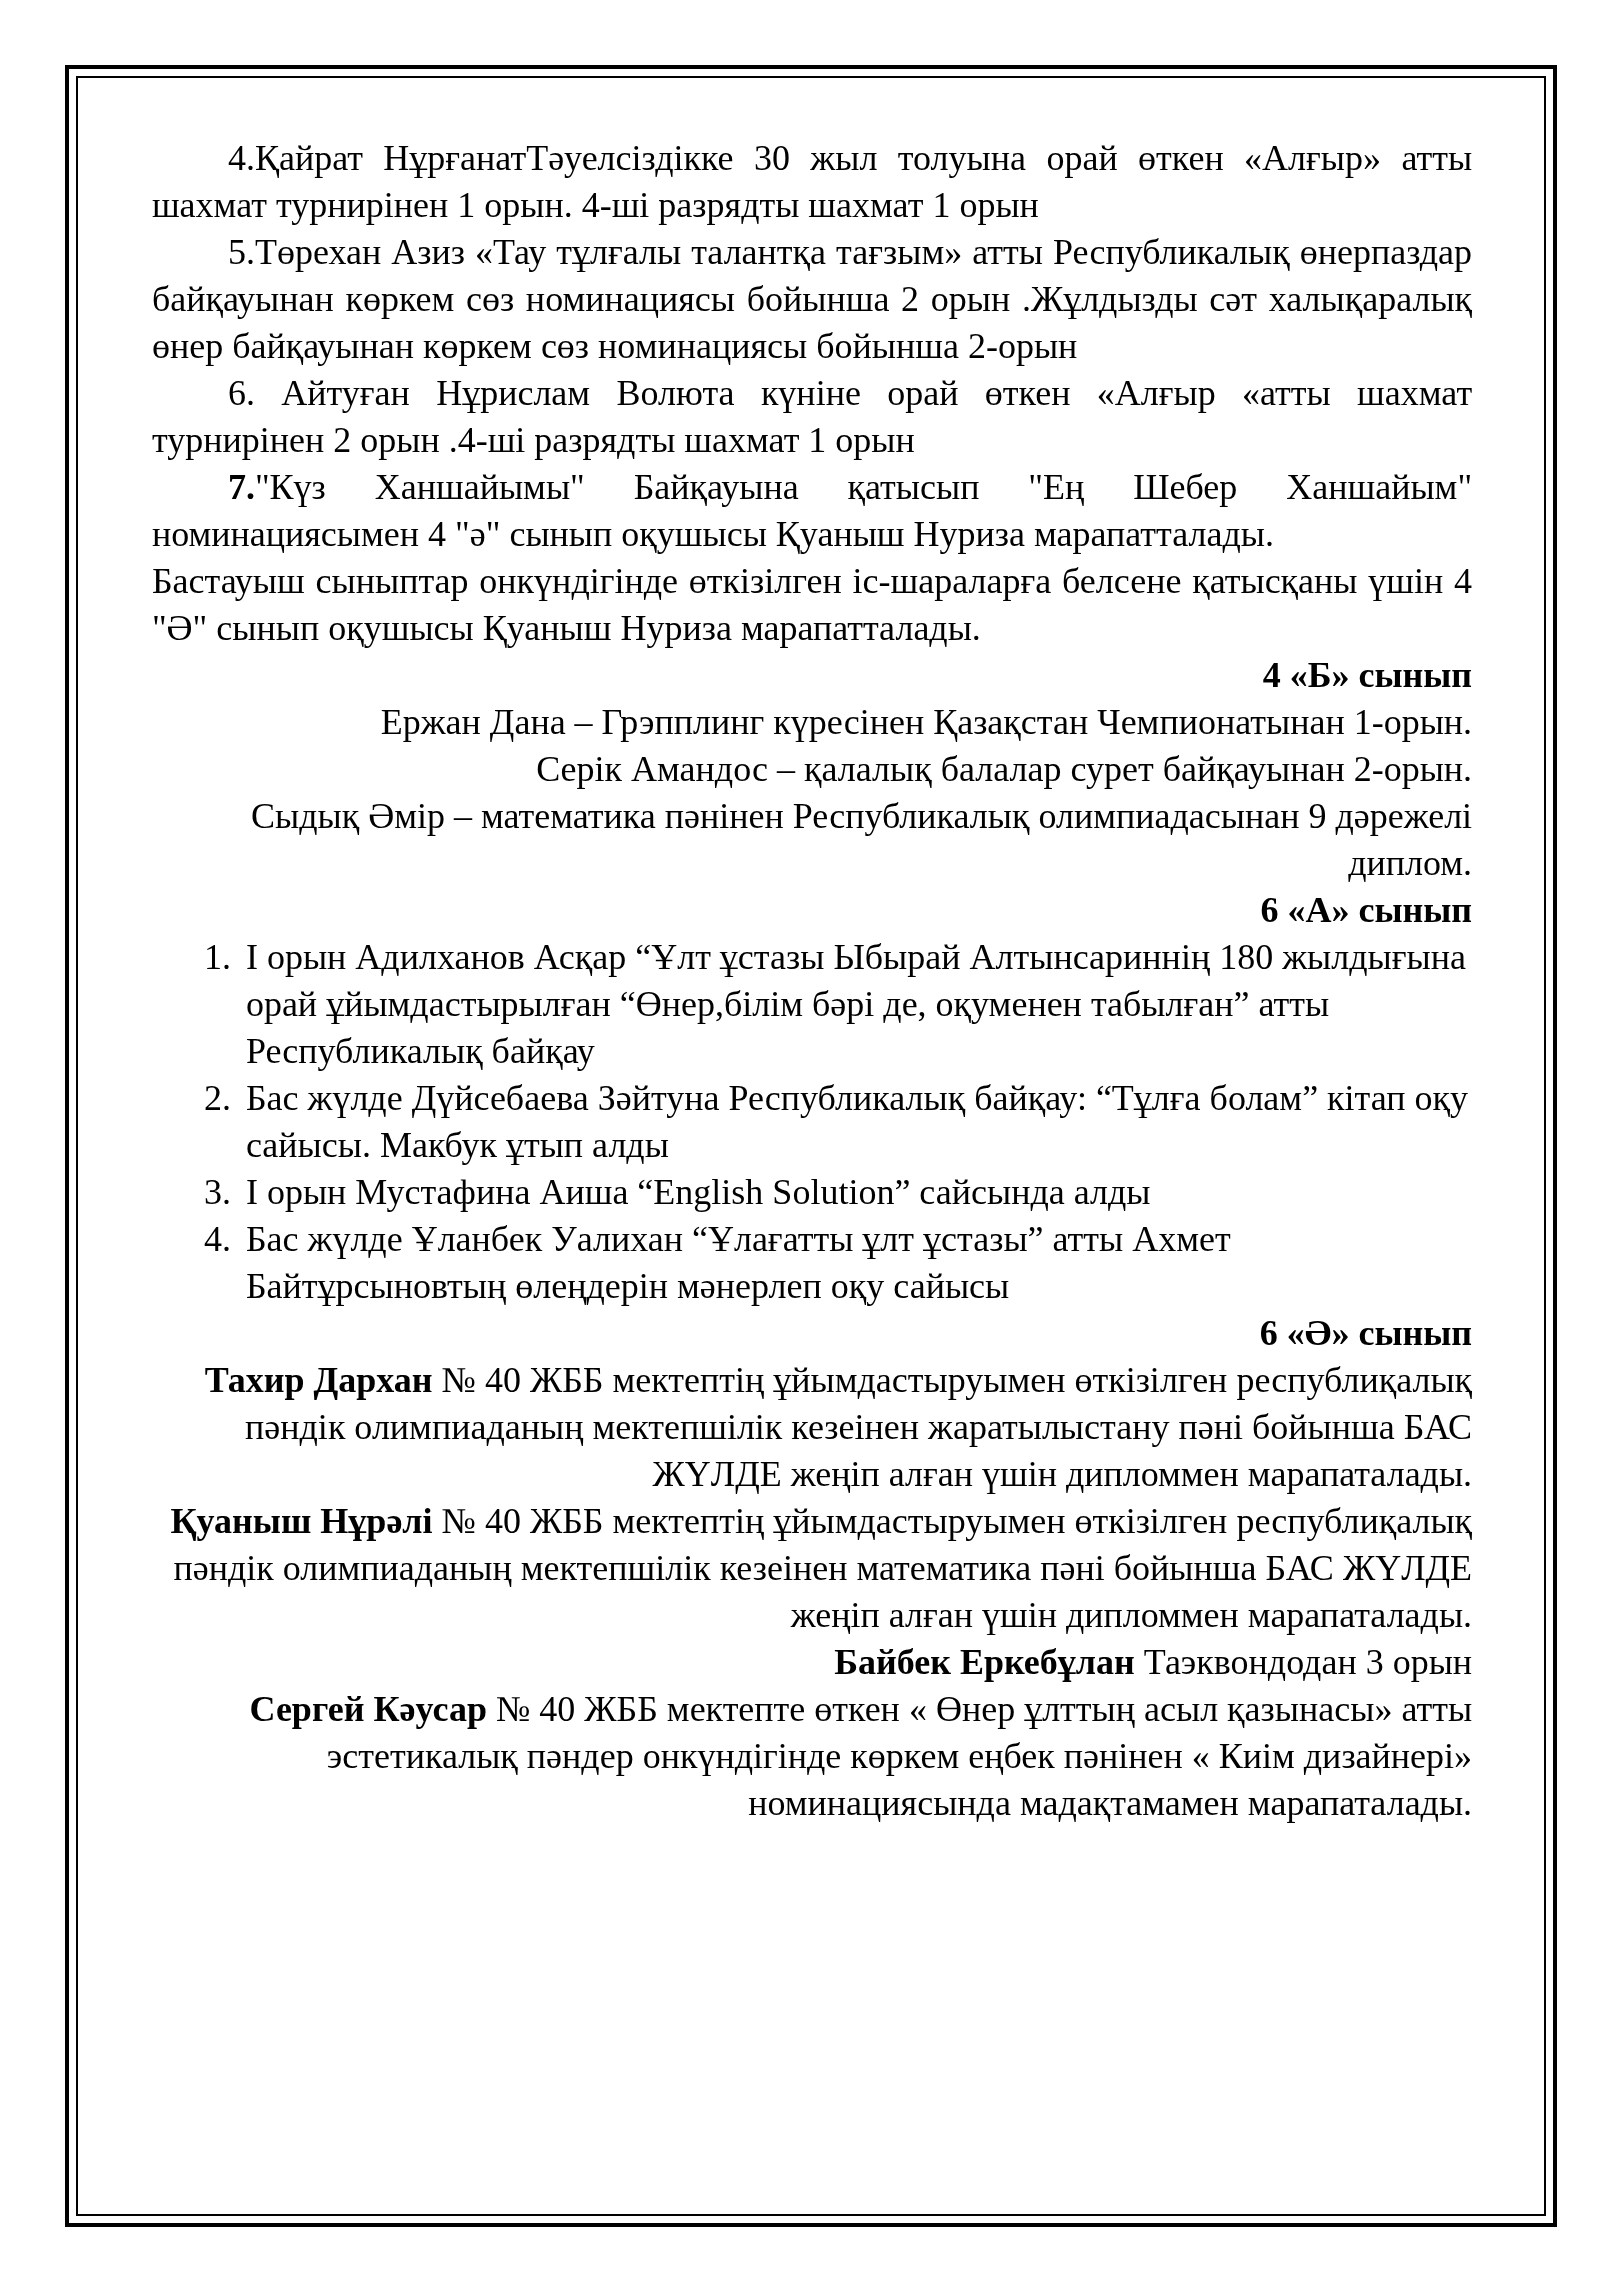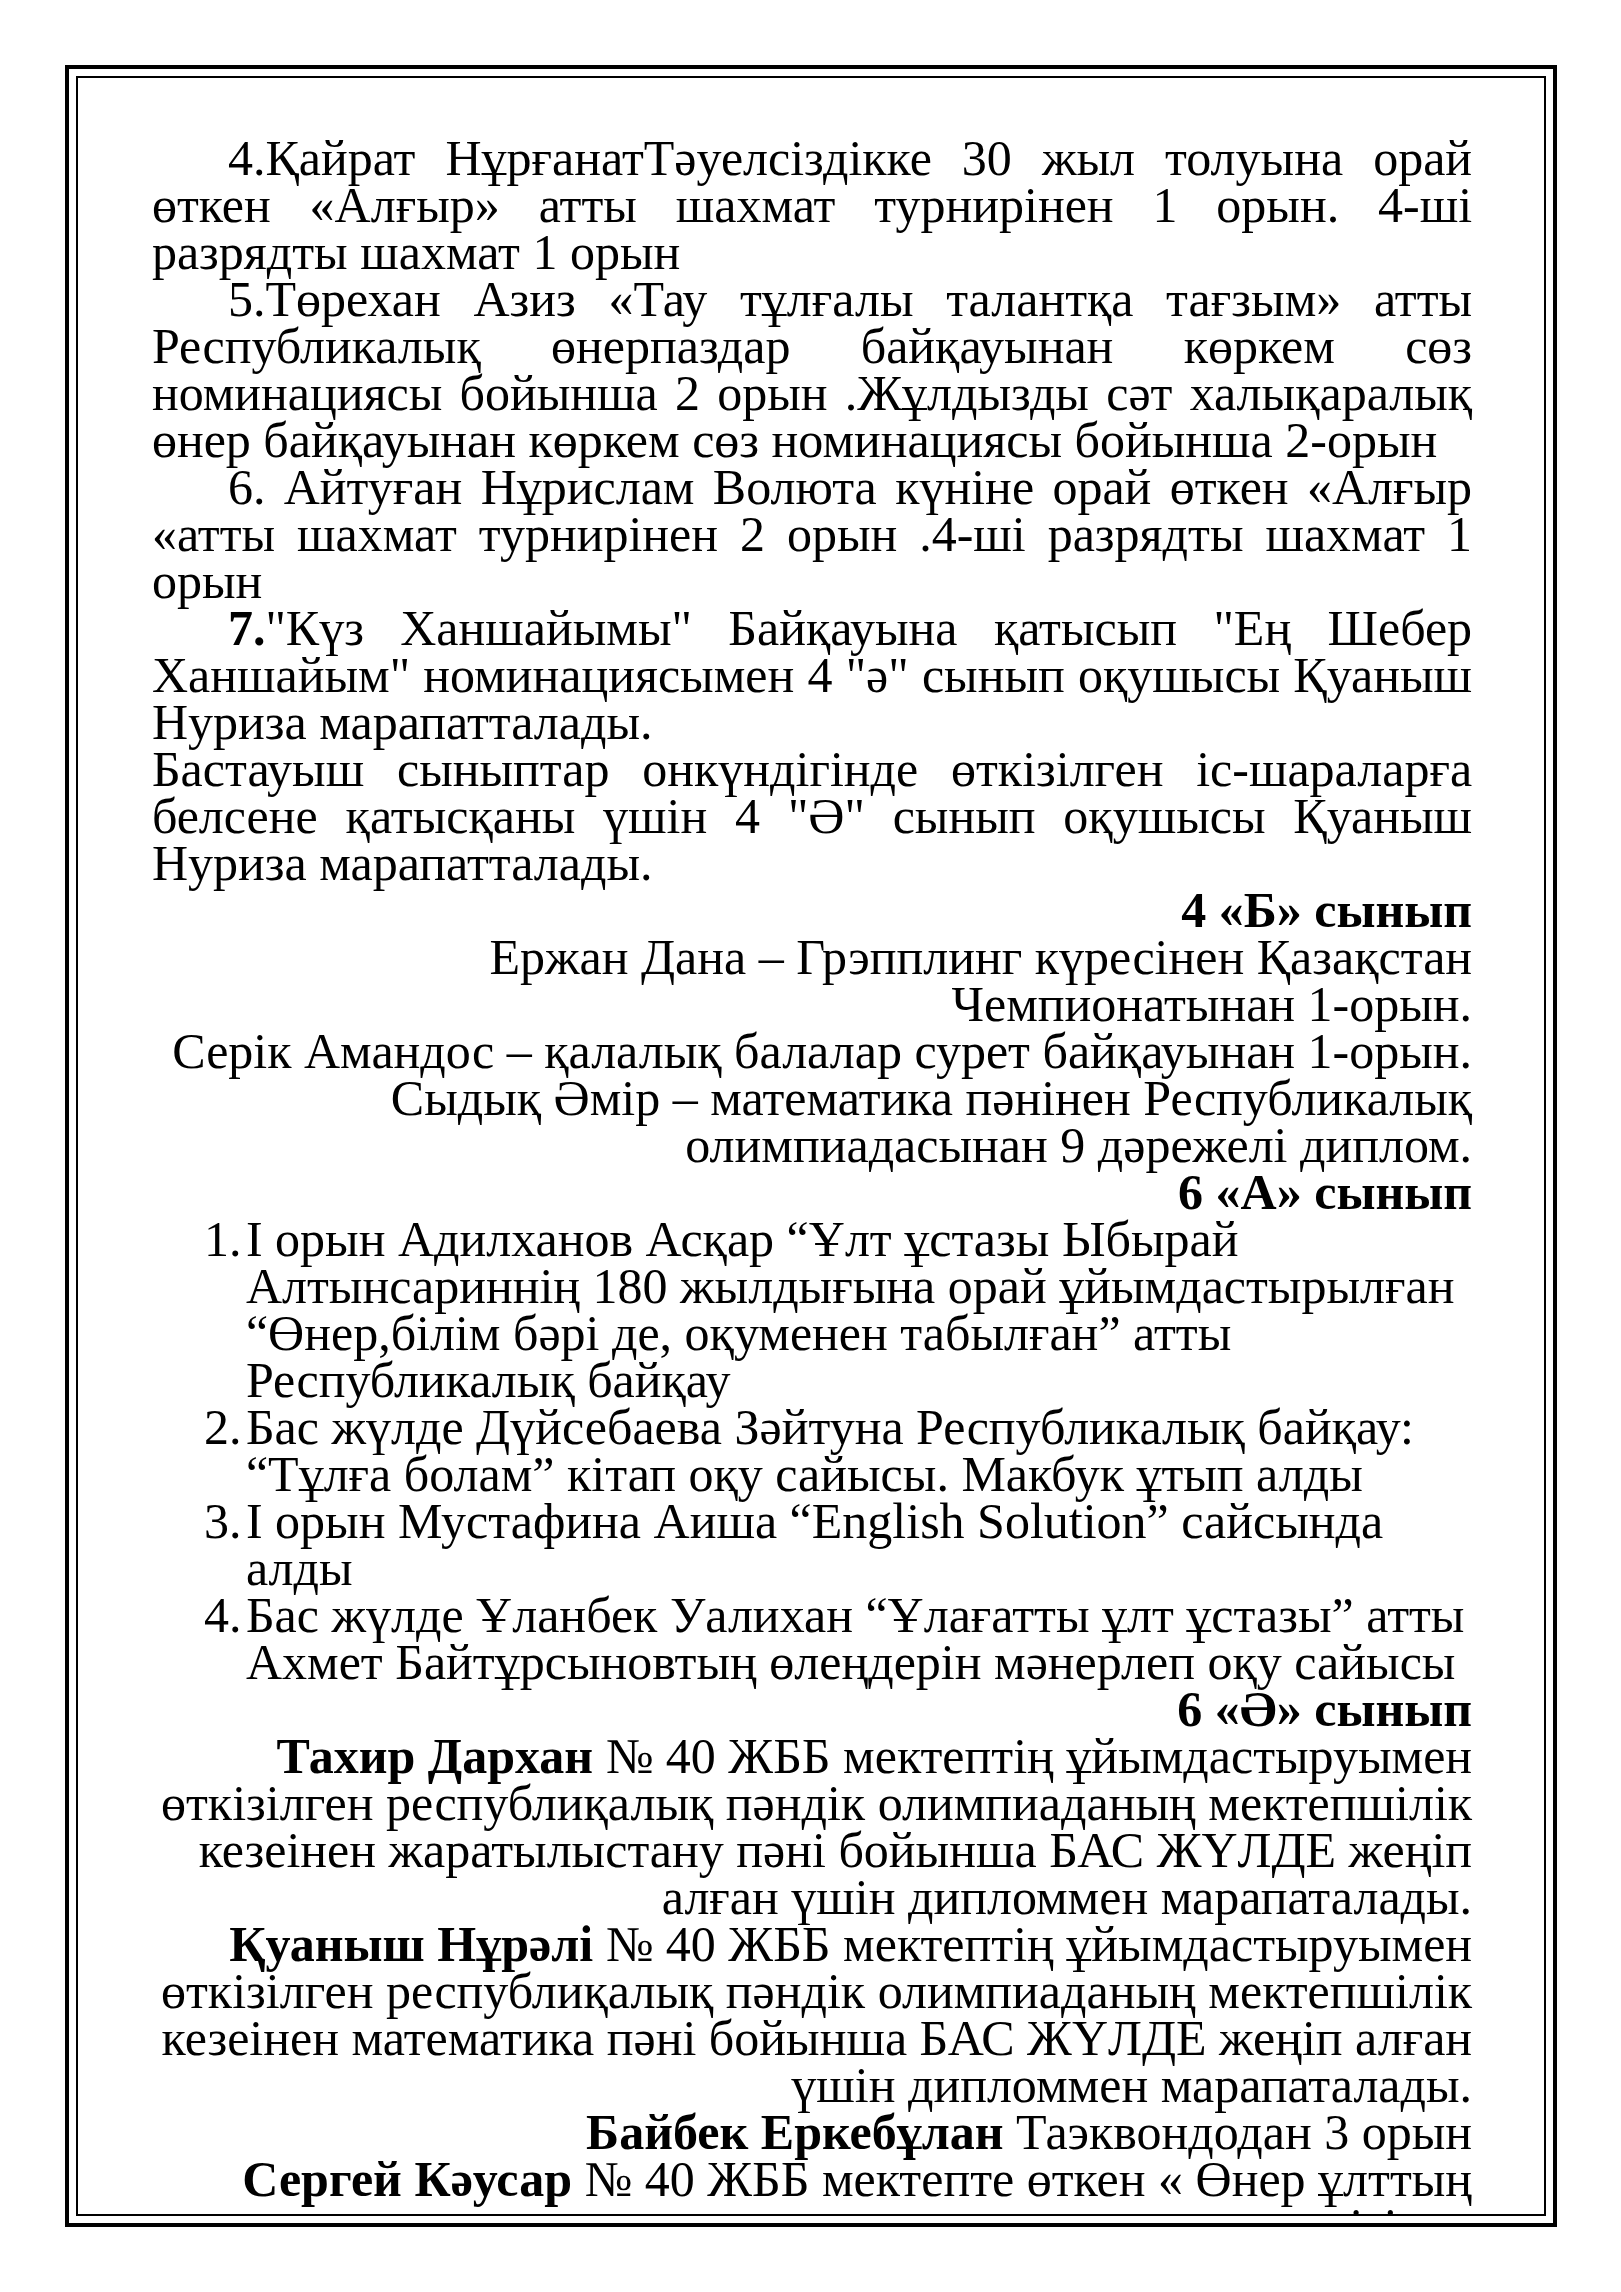--- a/index.html
+++ b/index.html
@@ -29,21 +29,21 @@
     left: 6.9px;
     top: 6.9px;
     right: 6.9px;
     bottom: 6.9px;
     border: 2px solid #000000;
   }
   .content {
     position: absolute;
     left: 0; top: 0; right: 0; bottom: 0;
     padding: 57px 72px 0 74px;
-    font-size: 50px;
+    font-size: 36px;
     line-height: 47px;
     overflow: hidden;
   }
   .para {
     margin: 0;
     text-align: right;
   }
   .justify { text-align: justify; }
   .indent  { text-indent: 76px; }
   .heading { font-weight: bold; }
@@ -65,21 +65,21 @@
 <div class="frame-outer">
   <div class="frame-inner">
     <div class="content" id="doc-content">
         <p class="para justify indent"><span>4.Қайрат НұрғанатТәуелсіздікке 30 жыл толуына орай өткен «Алғыр» атты шахмат турнирінен 1 орын. 4-ші разрядты  шахмат 1 орын</span></p>
         <p class="para justify indent"><span>5.Төрехан Азиз    «Тау тұлғалы талантқа тағзым» атты Республикалық өнерпаздар байқауынан көркем сөз номинациясы бойынша 2 орын .Жұлдызды сәт халықаралық өнер байқауынан көркем сөз номинациясы бойынша 2-орын</span></p>
         <p class="para justify indent"><span>6. Айтуған Нұрислам Волюта күніне  орай өткен «Алғыр «атты шахмат турнирінен  2 орын .4-ші разрядты  шахмат 1 орын</span></p>
         <p class="para justify indent"><span class="b">7.</span><span>"Күз Ханшайымы" Байқауына қатысып "Ең Шебер Ханшайым" номинациясымен 4 "ә" сынып оқушысы Қуаныш Нуриза марапатталады.</span></p>
         <p class="para justify"><span>Бастауыш сыныптар онкүндігінде өткізілген іс-шараларға белсене қатысқаны үшін 4 "Ә" сынып оқушысы Қуаныш Нуриза марапатталады.</span></p>
         <p class="para heading"><span class="b">4 «Б» сынып</span></p>
         <p class="para"><span>Ержан Дана – Грэпплинг күресінен Қазақстан Чемпионатынан 1-орын.</span></p>
-        <p class="para"><span>Серік Амандос – қалалық балалар сурет байқауынан 1-орын.</span></p>
+        <p class="para"><span>Серік Амандос – қалалық балалар сурет байқауынан 2-орын.</span></p>
         <p class="para"><span>Сыдық Әмір – математика пәнінен Республикалық олимпиадасынан 9 дәрежелі диплом.</span></p>
         <p class="para heading"><span class="b">6 «А» сынып</span></p>
         <div class="list">
           <div class="list-item"><span class="list-num">1.</span><span>I орын Адилханов Асқар “Ұлт ұстазы Ыбырай Алтынсариннің 180 жылдығына орай ұйымдастырылған “Өнер,білім бәрі де, оқуменен табылған” атты Республикалық байқау</span></div>
           <div class="list-item"><span class="list-num">2.</span><span>Бас жүлде Дүйсебаева Зәйтуна Республикалық байқау: “Тұлға болам” кітап оқу сайысы. Макбук ұтып алды</span></div>
           <div class="list-item"><span class="list-num">3.</span><span>I орын Мустафина Аиша “English Solution” сайсында алды</span></div>
           <div class="list-item"><span class="list-num">4.</span><span>Бас жүлде Ұланбек Уалихан “Ұлағатты ұлт ұстазы” атты Ахмет Байтұрсыновтың өлеңдерін мәнерлеп оқу сайысы</span></div>
         </div>
         <p class="para heading"><span class="b">6 «Ә» сынып</span></p>
         <p class="para"><span class="b">Тахир Дархан</span><span> № 40 ЖББ мектептің ұйымдастыруымен өткізілген республиқалық пәндік олимпиаданың мектепшілік кезеінен жаратылыстану пәні бойынша БАС ЖҮЛДЕ жеңіп алған үшін дипломмен марапаталады.</span></p>

